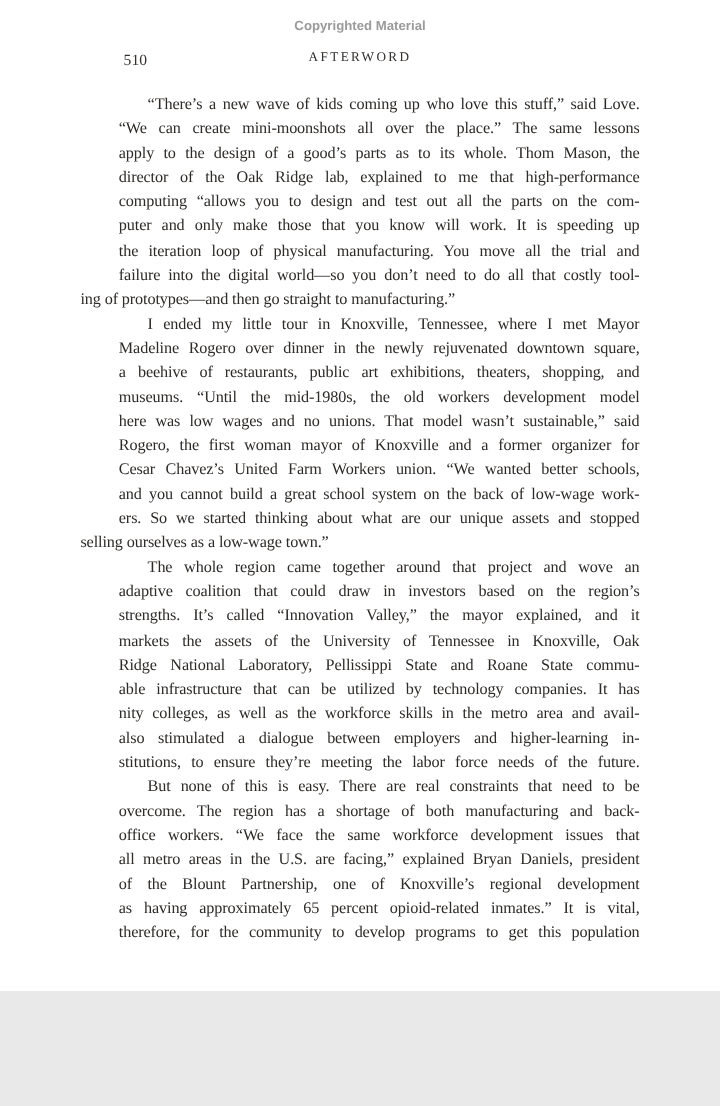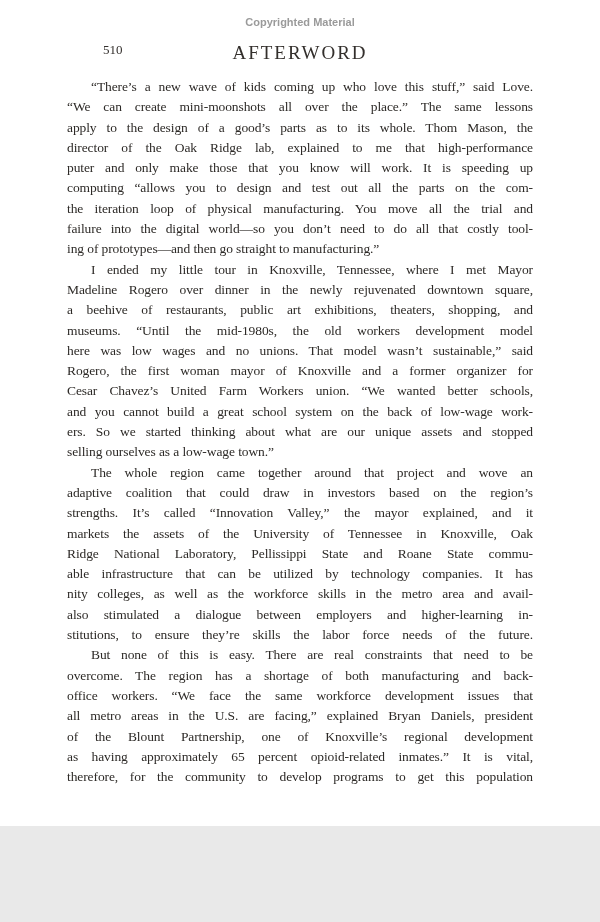--- a/index.html
+++ b/index.html
@@ -36,41 +36,41 @@
     position: absolute;
     left: 0; top: 0;
     font-size: 13px;
     color: #332f2c;
     margin-left: 36px;
   }
   .runhead {
     position: absolute;
     left: 0; right: 0; top: 0;
     text-align: center;
-    font-size: 19px;
+    font-size: 11px;
     letter-spacing: 2px;
     color: #332f2c;
   }
   .bodytext {
     position: absolute;
     top: 77px;
     left: 67px;
     width: 466px;
   }
   .para { margin: 0; padding: 0; }
   .ln {
     height: 20.3px;
     line-height: 20.3px;
     font-size: 13.5px;
     letter-spacing: -0.1px;
     overflow: hidden;
     text-align: justify;
     white-space: normal;
   }
-  .ln.j { text-align-last: justify; }
+  .ln.j { text-align-last: justify; margin-left: 32px; }
   .ln.j::after { content: ""; display: inline-block; width: 100%; height: 0; }
   .ln.end { text-align-last: left; }
   .ln.ind { text-indent: 24px; }
 </style>
 </head>
 <body>
 
 <div class="page">
 
   <div class="copyright top">Copyrighted Material</div>
@@ -80,22 +80,22 @@
     <span class="runhead">AFTERWORD</span>
   </div>
 
   <div class="bodytext">
 
     <div class="para">
       <div class="ln j ind">“There’s a new wave of kids coming up who love this stuff,” said Love.</div>
       <div class="ln j">“We can create mini-moonshots all over the place.” The same lessons</div>
       <div class="ln j">apply to the design of a good’s parts as to its whole. Thom Mason, the</div>
       <div class="ln j">director of the Oak Ridge lab, explained to me that high-performance</div>
+      <div class="ln j">computing “allows you to design and test out all the parts on the com-</div>
       <div class="ln j">puter and only make those that you know will work. It is speeding up</div>
-      <div class="ln j">computing “allows you to design and test out all the parts on the com-</div>
       <div class="ln j">the iteration loop of physical manufacturing. You move all the trial and</div>
       <div class="ln j">failure into the digital world—so you don’t need to do all that costly tool-</div>
       <div class="ln end">ing of prototypes—and then go straight to manufacturing.”</div>
     </div>
 
     <div class="para">
       <div class="ln j ind">I ended my little tour in Knoxville, Tennessee, where I met Mayor</div>
       <div class="ln j">Madeline Rogero over dinner in the newly rejuvenated downtown square,</div>
       <div class="ln j">a beehive of restaurants, public art exhibitions, theaters, shopping, and</div>
       <div class="ln j">museums. “Until the mid-1980s, the old workers development model</div>
@@ -109,21 +109,21 @@
 
     <div class="para">
       <div class="ln j ind">The whole region came together around that project and wove an</div>
       <div class="ln j">adaptive coalition that could draw in investors based on the region’s</div>
       <div class="ln j">strengths. It’s called “Innovation Valley,” the mayor explained, and it</div>
       <div class="ln j">markets the assets of the University of Tennessee in Knoxville, Oak</div>
       <div class="ln j">Ridge National Laboratory, Pellissippi State and Roane State commu-</div>
       <div class="ln j">able infrastructure that can be utilized by technology companies. It has</div>
       <div class="ln j">nity colleges, as well as the workforce skills in the metro area and avail-</div>
       <div class="ln j">also stimulated a dialogue between employers and higher-learning in-</div>
-      <div class="ln j">stitutions, to ensure they’re skills the labor force needs of the future.</div>
+      <div class="ln j">stitutions, to ensure they’re meeting the labor force needs of the future.</div>
     </div>
 
     <div class="para">
       <div class="ln j ind">But none of this is easy. There are real constraints that need to be</div>
       <div class="ln j">overcome. The region has a shortage of both manufacturing and back-</div>
       <div class="ln j">office workers. “We face the same workforce development issues that</div>
       <div class="ln j">all metro areas in the U.S. are facing,” explained Bryan Daniels, president</div>
       <div class="ln j">of the Blount Partnership, one of Knoxville’s regional development</div>
       <div class="ln j">as having approximately 65 percent opioid-related inmates.” It is vital,</div>
       <div class="ln j">therefore, for the community to develop programs to get this population</div>

